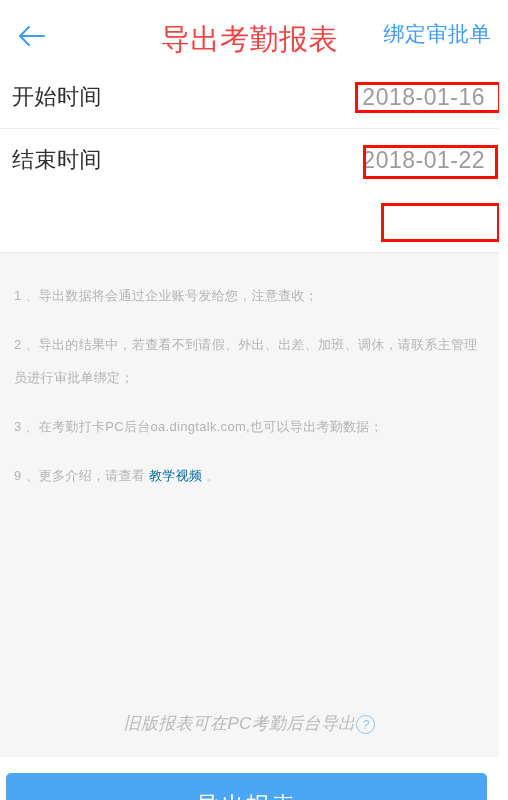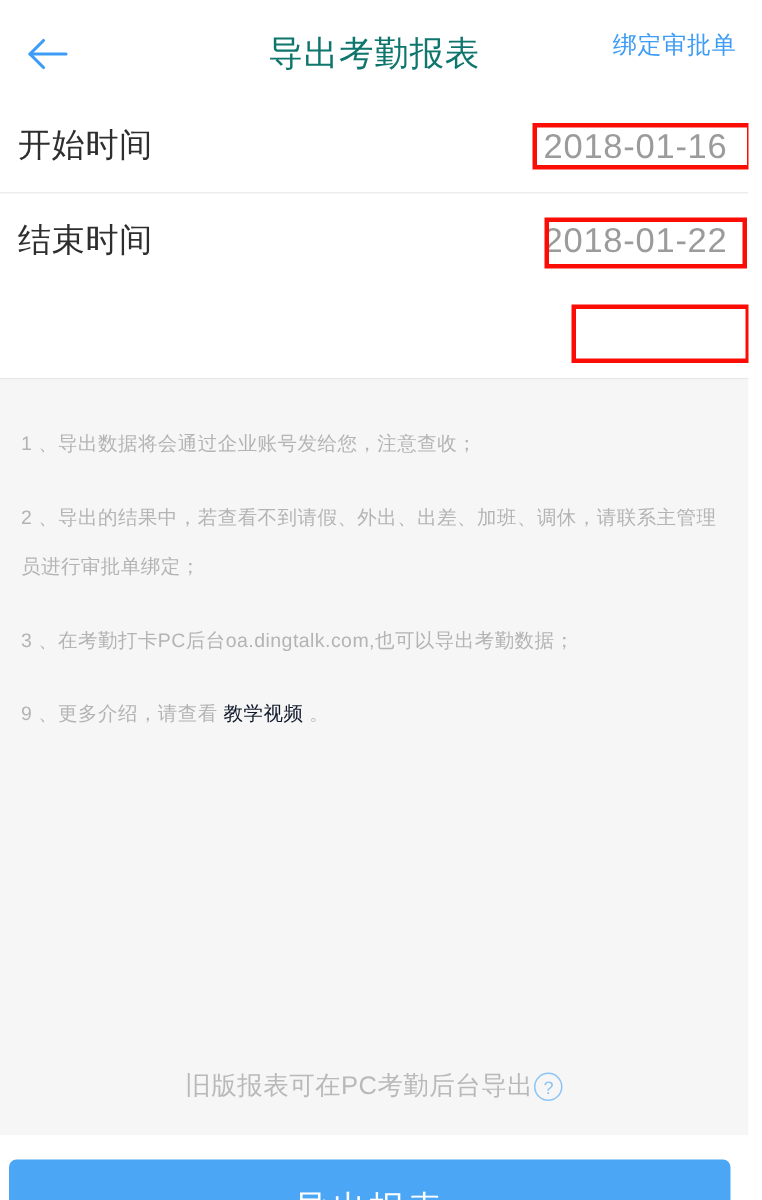--- a/index.html
+++ b/index.html
@@ -58,29 +58,29 @@
     align-items: center;
     justify-content: center;
   }
   .back-btn svg { display: block; }
   .nav-title {
     position: absolute;
     left: 0;
     top: 20px;
     width: 499px;
     text-align: center;
-    font-size: 23px;
-    color: #0f766e;
+    font-size: 29px;
+    color: #ef4444;
     letter-spacing: 0.5px;
   }
   .nav-action {
     position: absolute;
     right: 8px;
     top: 20px;
-    font-size: 16px;
+    font-size: 21px;
     color: #3d9cf5;
     letter-spacing: 0.5px;
   }
 
   
   .form-group {
     position: absolute;
     left: 0;
     top: 66px;
     width: 499px;
@@ -141,35 +141,36 @@
     padding: 26px 14px 0 14px;
   }
   .note {
     font-size: 13px;
     line-height: 33px;
     color: #b4b4b4;
     letter-spacing: 0.3px;
     margin-bottom: 16px;
   }
   .note .link {
-    color: #0f172a;
+    color: #0369a1;
   }
   .footer-note {
     position: absolute;
     left: 0;
     bottom: 22px;
     width: 499px;
     text-align: center;
     font-size: 17px;
     color: #b9b9b9;
     letter-spacing: 0.3px;
     display: flex;
     align-items: center;
     justify-content: center;
     gap: 1px;
+    font-style: italic;
   }
   .help-icon {
     display: inline-flex;
     align-items: center;
     justify-content: center;
     width: 17px;
     height: 17px;
     border: 1px solid #8cc5f5;
     border-radius: 50%;
     color: #8cc5f5;

